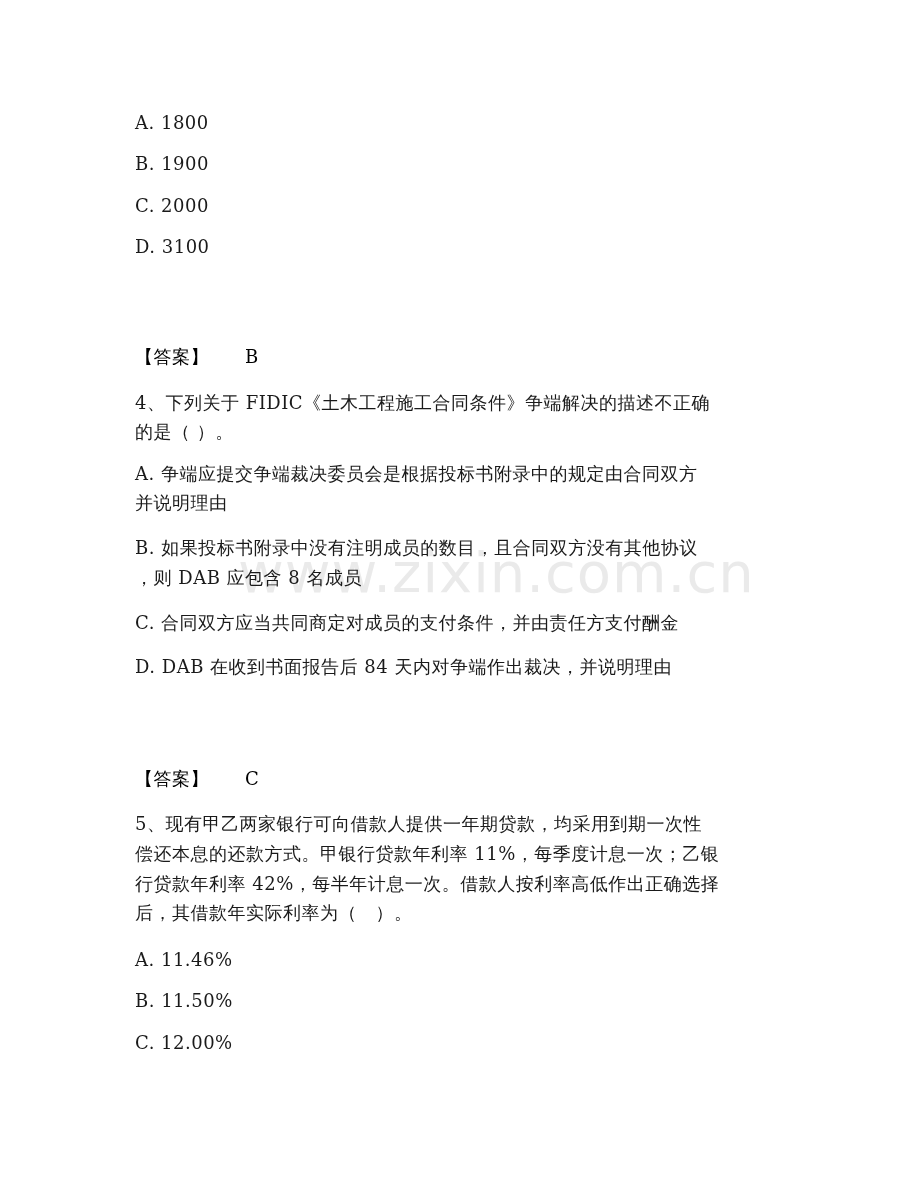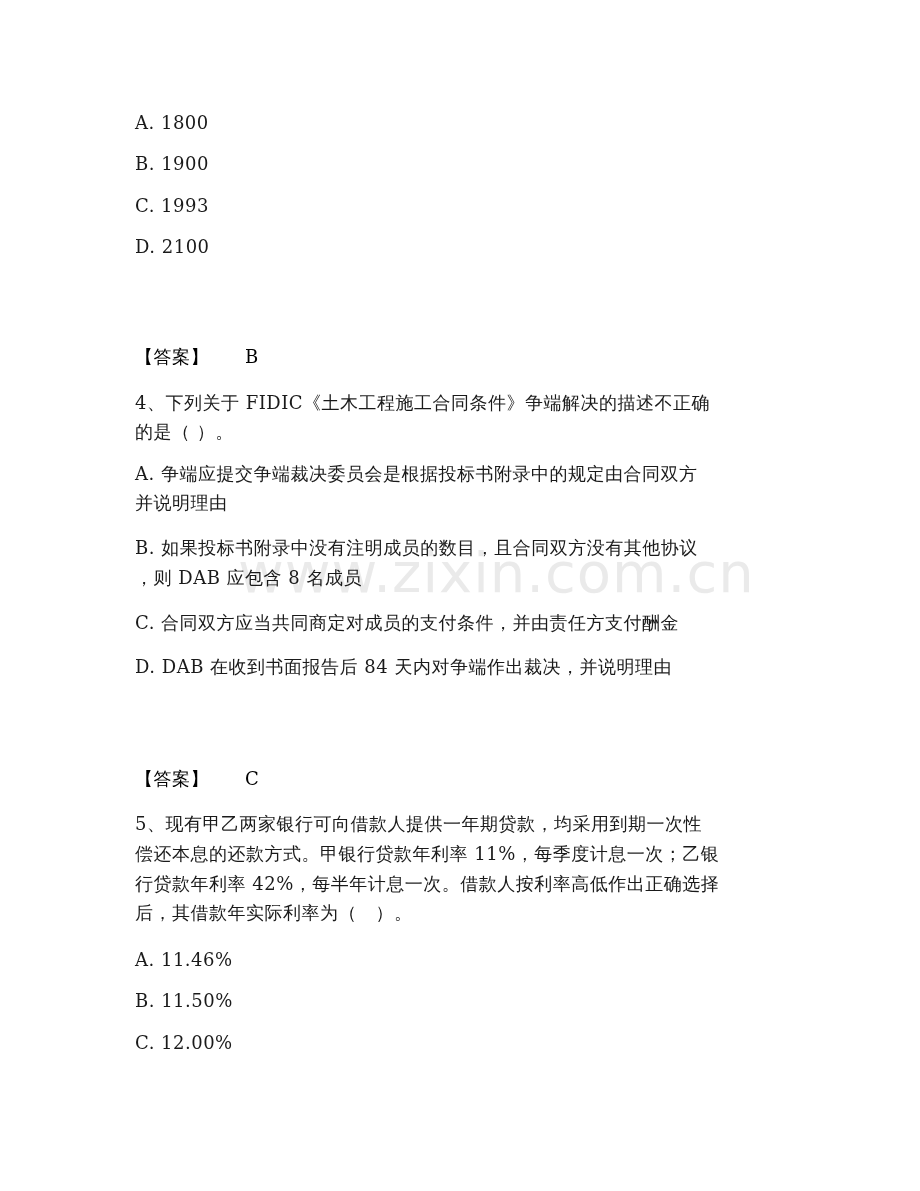--- a/index.html
+++ b/index.html
@@ -22,22 +22,22 @@
     letter-spacing: 1px; pointer-events: none; white-space: nowrap;
   }
 </style>
 </head>
 <body>
 
 <div class="watermark">www.zixin.com.cn</div>
 
 <div class="line" style="top:111px">A. 1800</div>
 <div class="line" style="top:152px">B. 1900</div>
-<div class="line" style="top:194px">C. 1993</div>
-<div class="line" style="top:235px">D. 2100</div>
+<div class="line" style="top:194px">C. 2000</div>
+<div class="line" style="top:235px">D. 3100</div>
 
 <div class="line answer" style="top:345px">
   <span>【答案】</span><span class="val">B</span>
 </div>
 
 <div class="line" style="top:391px">4、下列关于 FIDIC《土木工程施工合同条件》争端解决的描述不正确</div>
 <div class="line" style="top:420px">的是（ ）。</div>
 
 <div class="line" style="top:462px">A. 争端应提交争端裁决委员会是根据投标书附录中的规定由合同双方</div>
 <div class="line" style="top:491px">并说明理由</div>

